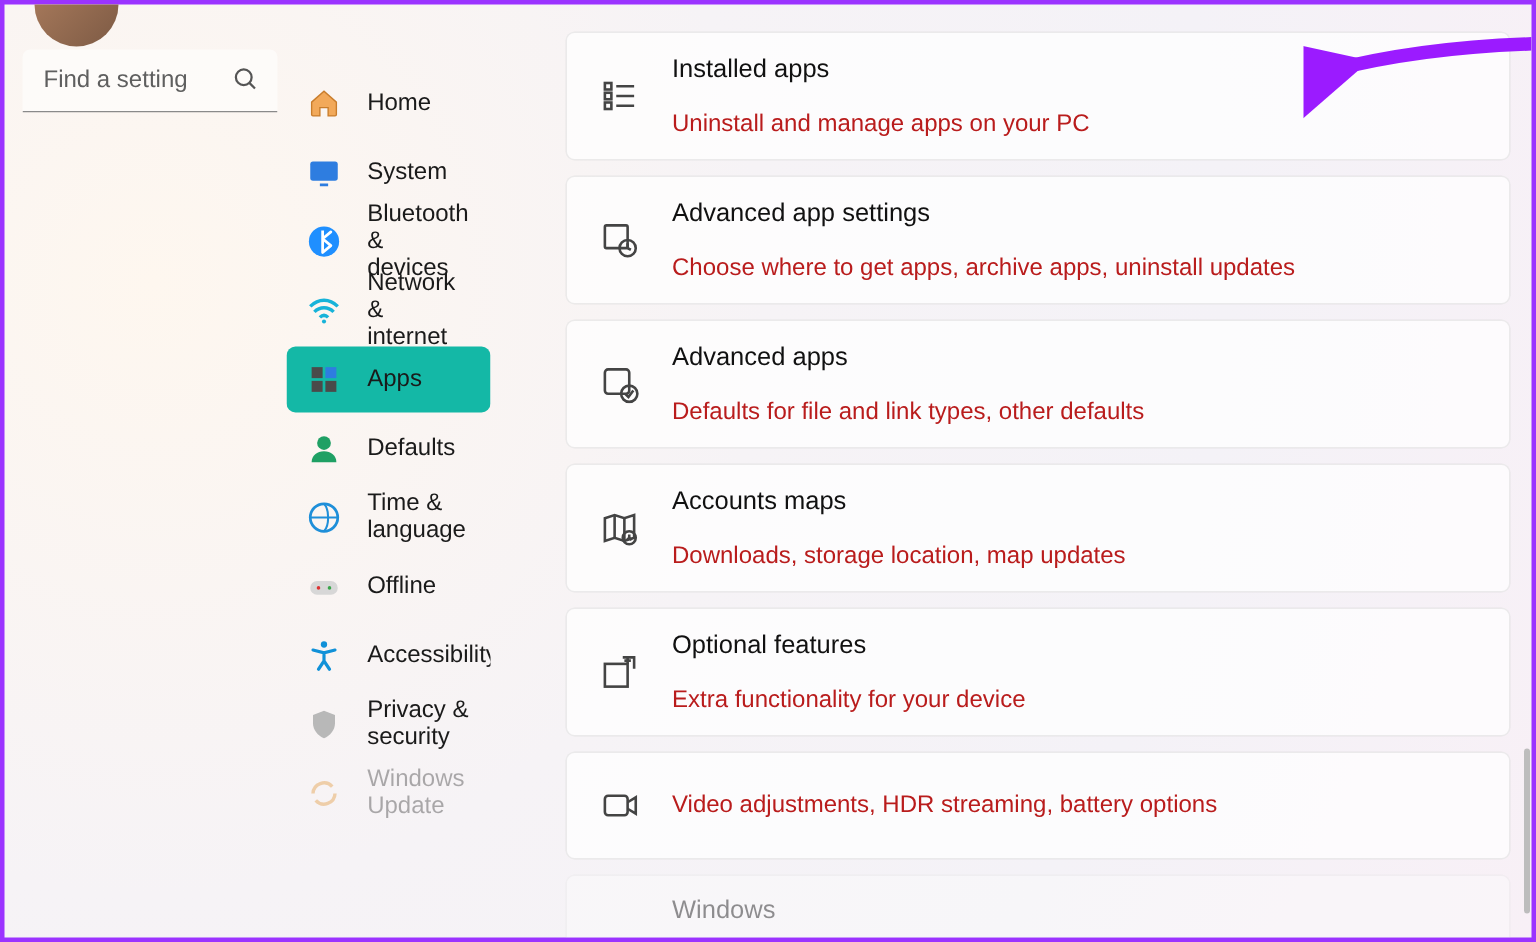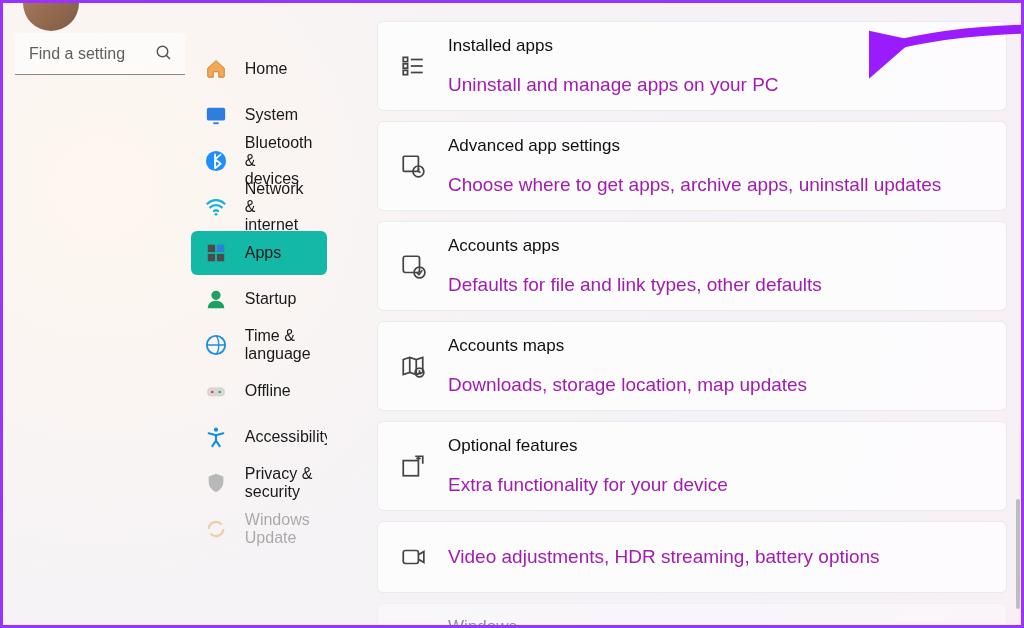--- a/index.html
+++ b/index.html
@@ -40,21 +40,21 @@
     background: rgba(255,255,255,0.72);
     border:1px solid rgba(0,0,0,0.07);
     border-radius:6px;
     display:flex; align-items:center; gap:22px;
     padding: 14px 22px; margin-bottom:10px;
     min-height:72px; cursor:pointer;
   }
   .card-icon { width:26px; height:26px; color:#444; flex-shrink:0; display:flex; align-items:center; justify-content:center;}
   .card-text { display:flex; flex-direction:column; gap:18px; }
   .card-title { font-size:17px; color:#111; }
-  .card-sub { font-size:19px; color:#a21caf; }
+  .card-sub { font-size:16px; color:#b91c1c; }
   .card.last { min-height:40px; padding:10px 22px; }
   
   .arrow { position:absolute; top:16px; left:536px; pointer-events:none; }
   
   .scroll-thumb { position:absolute; right:1px; top:496px; width:4px; height:110px; background:#bdbdbd; border-radius:2px;}
 </style>
 </head>
 <body>
 
 <div class="avatar-frag"></div>
@@ -123,21 +123,21 @@
       <span>Apps</span>
     </div>
 
     <div class="nav-item">
       <span class="nav-icon">
         <svg viewBox="0 0 24 24" width="22" height="22">
             <circle cx="12" cy="8" r="5" fill="#1fa064"></circle>
             <path d="M3 22c0-5 4-8 9-8s9 3 9 8Z" fill="#1fa064"></path>
           </svg>
       </span>
-      <span>Startup</span>
+      <span>Defaults</span>
     </div>
 
     <div class="nav-item">
       <span class="nav-icon">
         <svg viewBox="0 0 24 24" width="22" height="22">
             <circle cx="12" cy="12" r="10" fill="none" stroke="#1f8fd9" stroke-width="2"></circle>
             <path d="M12 2c4 4 4 16 0 20M2 12h20" stroke="#1f8fd9" stroke-width="1.5" fill="none"></path>
           </svg>
       </span>
       <span>Time &amp; language</span>
@@ -220,21 +220,21 @@
 
   <div class="card">
     <span class="card-icon">
       <svg viewBox="0 0 24 24" width="26" height="26" stroke="#444" stroke-width="1.6" fill="none">
           <rect x="3" y="3" width="15" height="15" rx="2"></rect>
           <circle cx="18" cy="18" r="5"></circle>
           <path d="m15.5 18 2 2 3-4"></path>
         </svg>
     </span>
     <div class="card-text">
-      <span class="card-title">Accounts apps</span>
+      <span class="card-title">Advanced apps</span>
       <span class="card-sub">Defaults for file and link types, other defaults</span>
     </div>
   </div>
 
   <div class="card">
     <span class="card-icon">
       <svg viewBox="0 0 24 24" width="26" height="26" stroke="#444" stroke-width="1.6" fill="none">
           <path d="M3 6l6-2 6 2 6-2v14l-6 2-6-2-6 2Z"></path>
           <path d="M9 4v14M15 6v14"></path>
           <circle cx="18" cy="18" r="4"></circle>

